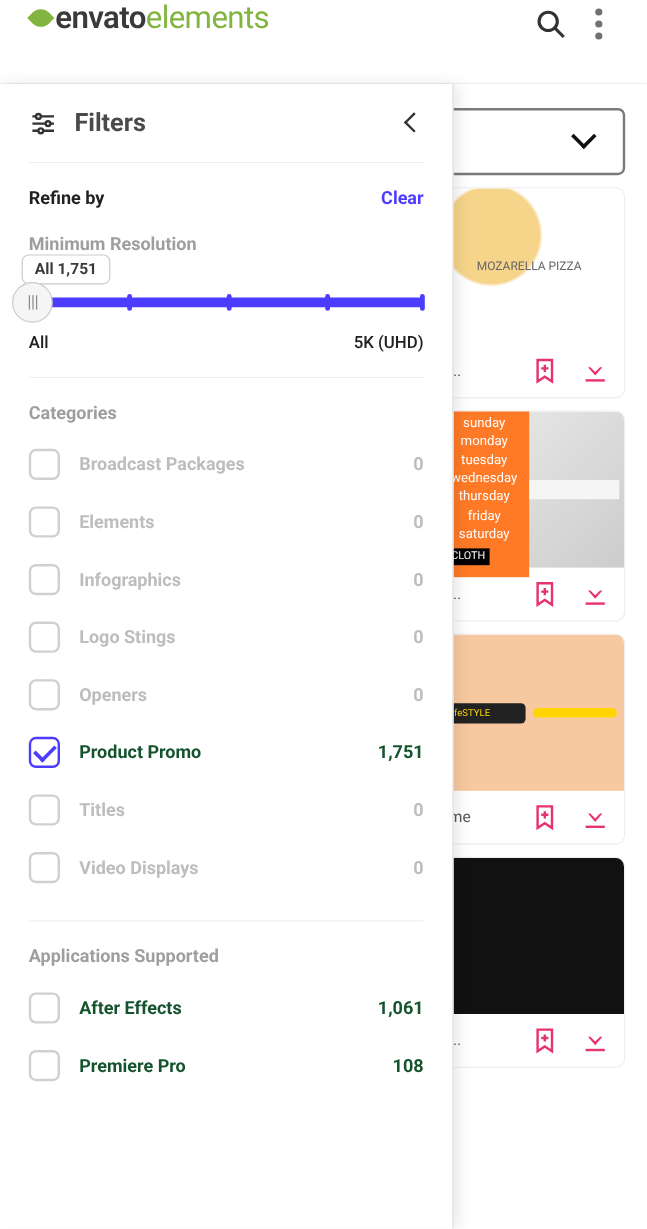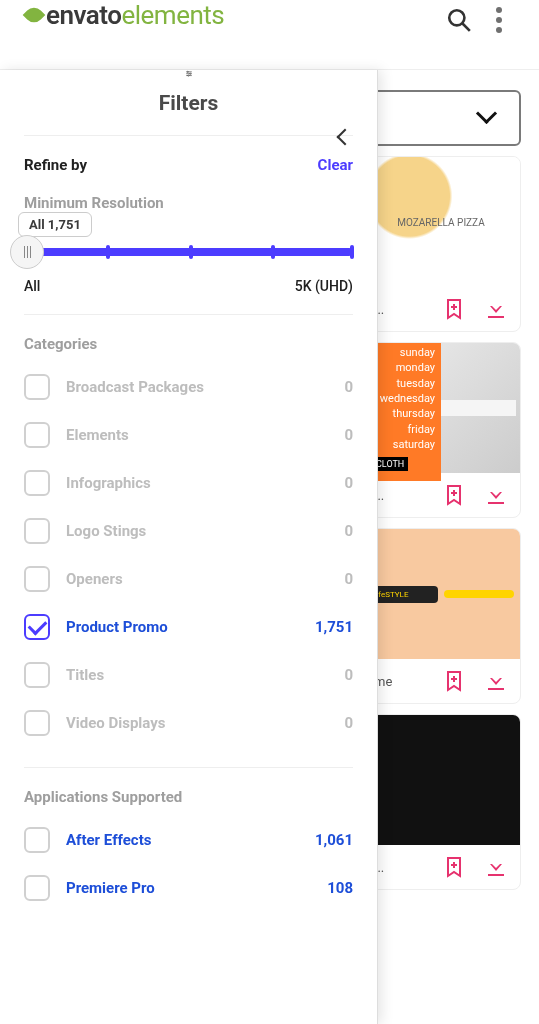--- a/index.html
+++ b/index.html
@@ -88,21 +88,21 @@
     overflow: hidden;
   }
   .card-thumb {
     height: 130px;
     background: linear-gradient(135deg,#eee,#ccc);
     display:flex; align-items:center; justify-content:center;
     font-size:10px; color:#666; padding:4px; text-align:center;
   }
   .thumb-pizza { background: radial-gradient(circle at 30% 30%, #f6d48a 0 28%, #fff 30% 100%); }
   .thumb-cloth { display:flex; }
-  .thumb-cloth .half-orange { flex:1; background:#ff7a26; color:#fff; font-size:11px; line-height:1.4; padding:10px 6px; display:flex; flex-direction:column; justify-content:center;text-align:right; }
+  .thumb-cloth .half-orange { flex:1; background:#ff7a26; color:#fff; font-size:11px; line-height:1.4; padding:10px 6px; display:flex; flex-direction:column; justify-content:center; }
   .thumb-cloth .half-grid { flex:1; background:#f5f5f5; display:grid; grid-template-columns:1fr 1fr; grid-template-rows:1fr 1fr; gap:4px; padding:6px; }
   .thumb-cloth .half-grid div { background:#fff; }
   .thumb-life { display:flex; gap:6px; padding:6px; background:#f8c9a0; }
   .thumb-life .tile { flex:1; background:#222; border-radius:4px; color:#ffd400; font-size:8px; padding:4px; display:flex; align-items:flex-start; }
   .thumb-life .tile.yellow { background:#ffd400; color:#111; align-items:center; justify-content:center; }
   .thumb-collage { background:#111; display:grid; grid-template-columns:repeat(4,1fr); grid-template-rows:repeat(3,1fr); gap:2px; padding:2px; }
   .thumb-collage div { background:#555; }
 
   .card-bar {
     height: 44px;
@@ -127,21 +127,20 @@
     box-shadow: 4px 0 12px rgba(0,0,0,0.10);
     padding: 0 24px;
     overflow: hidden;
   }
   .panel-header {
     display:flex;
     align-items:center;
     gap:14px;
     height:66px;
     border-bottom:1px solid #eee;
-    flex-direction:column;
   }
   .filters-icon { width:24px; height:24px; }
   .panel-title {
     font-size:21px;
     font-weight:700;
     color:#4a4a4a;
   }
   .chev-left {
     margin-left:auto;
     width:18px; height:18px;
@@ -219,21 +218,21 @@
     content:"";
     width:14px; height:8px;
     border-left:3px solid #4c3cff;
     border-bottom:3px solid #4c3cff;
     transform:rotate(-45deg);
     margin-top:-4px;
   }
   .opt-label { font-size:15px; font-weight:700; }
   .opt-count { margin-left:auto; font-weight:700; font-size:15px; }
   .muted { color:#bdbdbd; }
-  .active { color:#1d4ed8; }
+  .active { color:#14532d; }
 
 </style>
 </head>
 <body>
 
 <div class="topbar">
   <div class="logo">
     <span class="leaf"></span>
     <span class="word1">envato</span>
     <span class="word2">elements</span>

